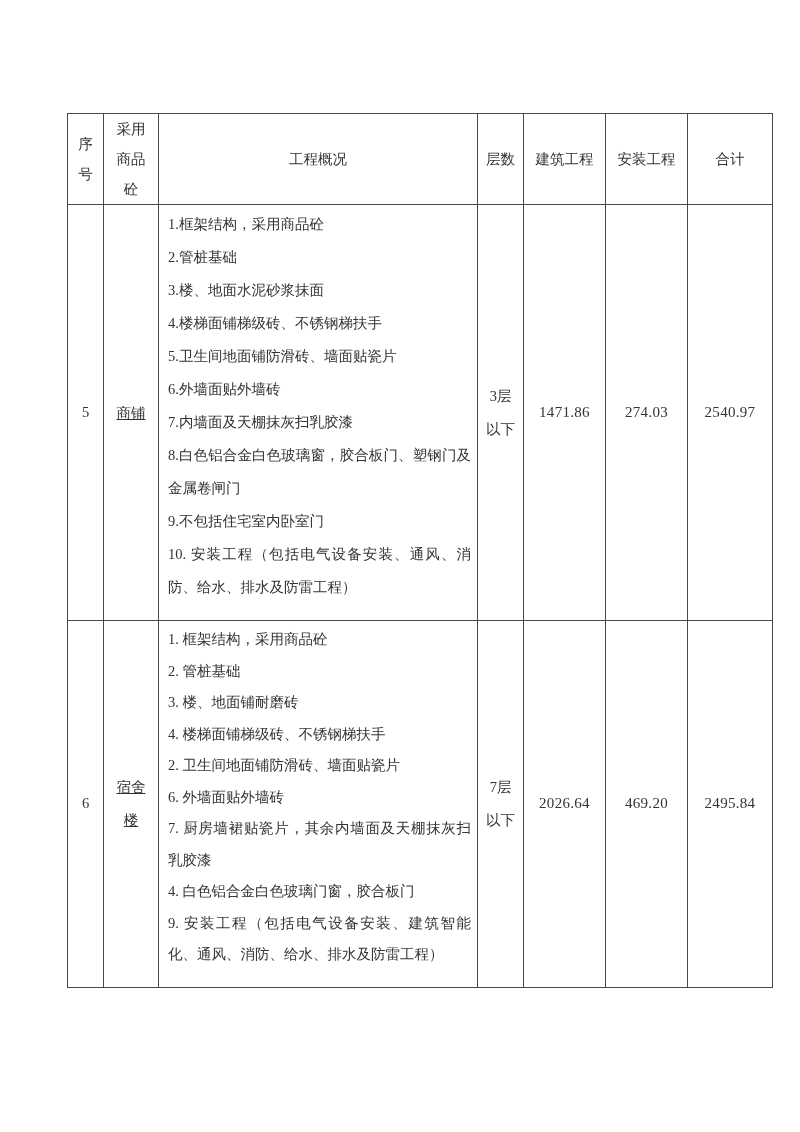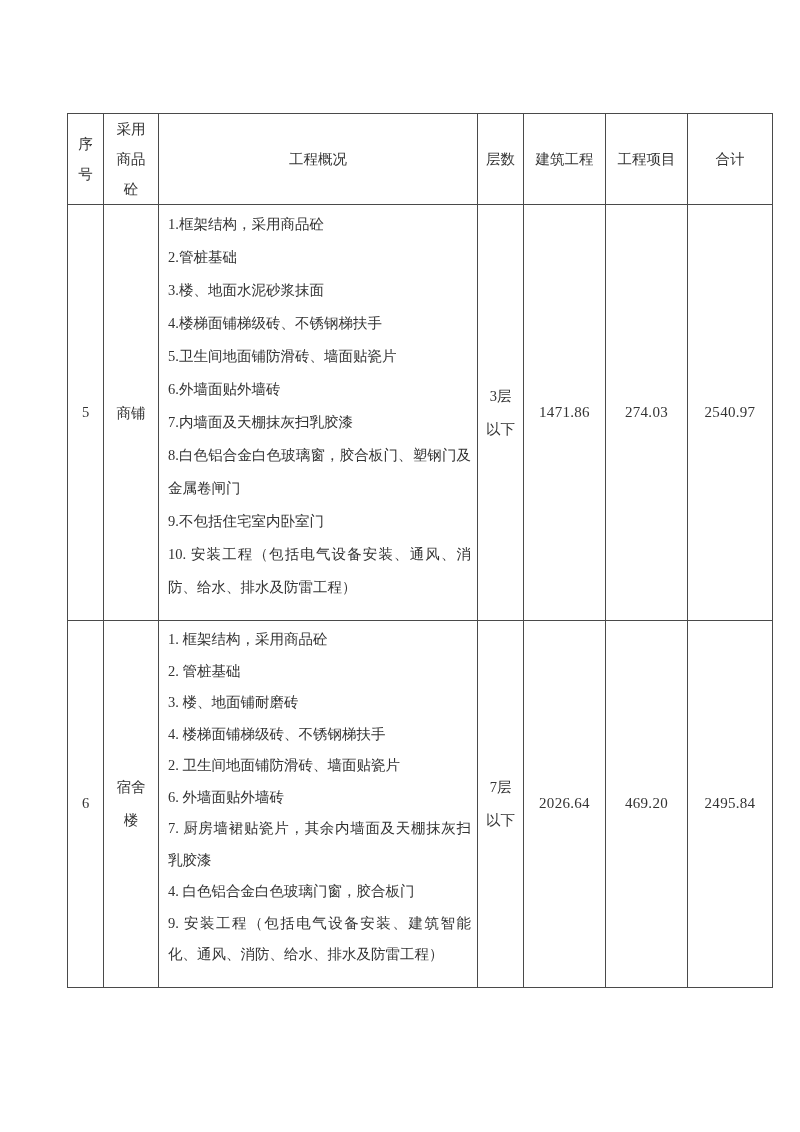--- a/index.html
+++ b/index.html
@@ -49,20 +49,21 @@
     vertical-align: middle;
     line-height: 33px;
   }
   td.cell-num { font-size: 15px; letter-spacing: 0.3px; text-align: center; }
 
   .narrow-project {
     display: inline-block;
     width: 33px;
     text-align: center;
     vertical-align: middle;
+    text-decoration: underline;
   }
   .narrow-floors {
     display: inline-block;
     width: 30px;
     vertical-align: middle;
   }
 
   td.cell-overview {
     vertical-align: top;
     padding: 3px 6px 16px 9px;
@@ -88,21 +89,21 @@
       <col style="width:82px">
       <col style="width:85px">
     </colgroup>
     <thead>
       <tr>
         <th class="th-index">序号</th>
         <th class="th-project">采用商品砼</th>
         <th class="th-overview">工程概况</th>
         <th class="th-floors">层数</th>
         <th class="th-construction">建筑工程</th>
-        <th class="th-installation">工程项目</th>
+        <th class="th-installation">安装工程</th>
         <th class="th-total">合计</th>
       </tr>
     </thead>
     <tbody id="table-body">
   <tr class="data-row row-0">
     <td class="cell-index"><span>5</span></td>
     <td class="cell-project"><span class="narrow-project">商铺</span></td>
     <td class="cell-overview">
             <p>1.框架结构，采用商品砼</p>
             <p>2.管桩基础</p>

